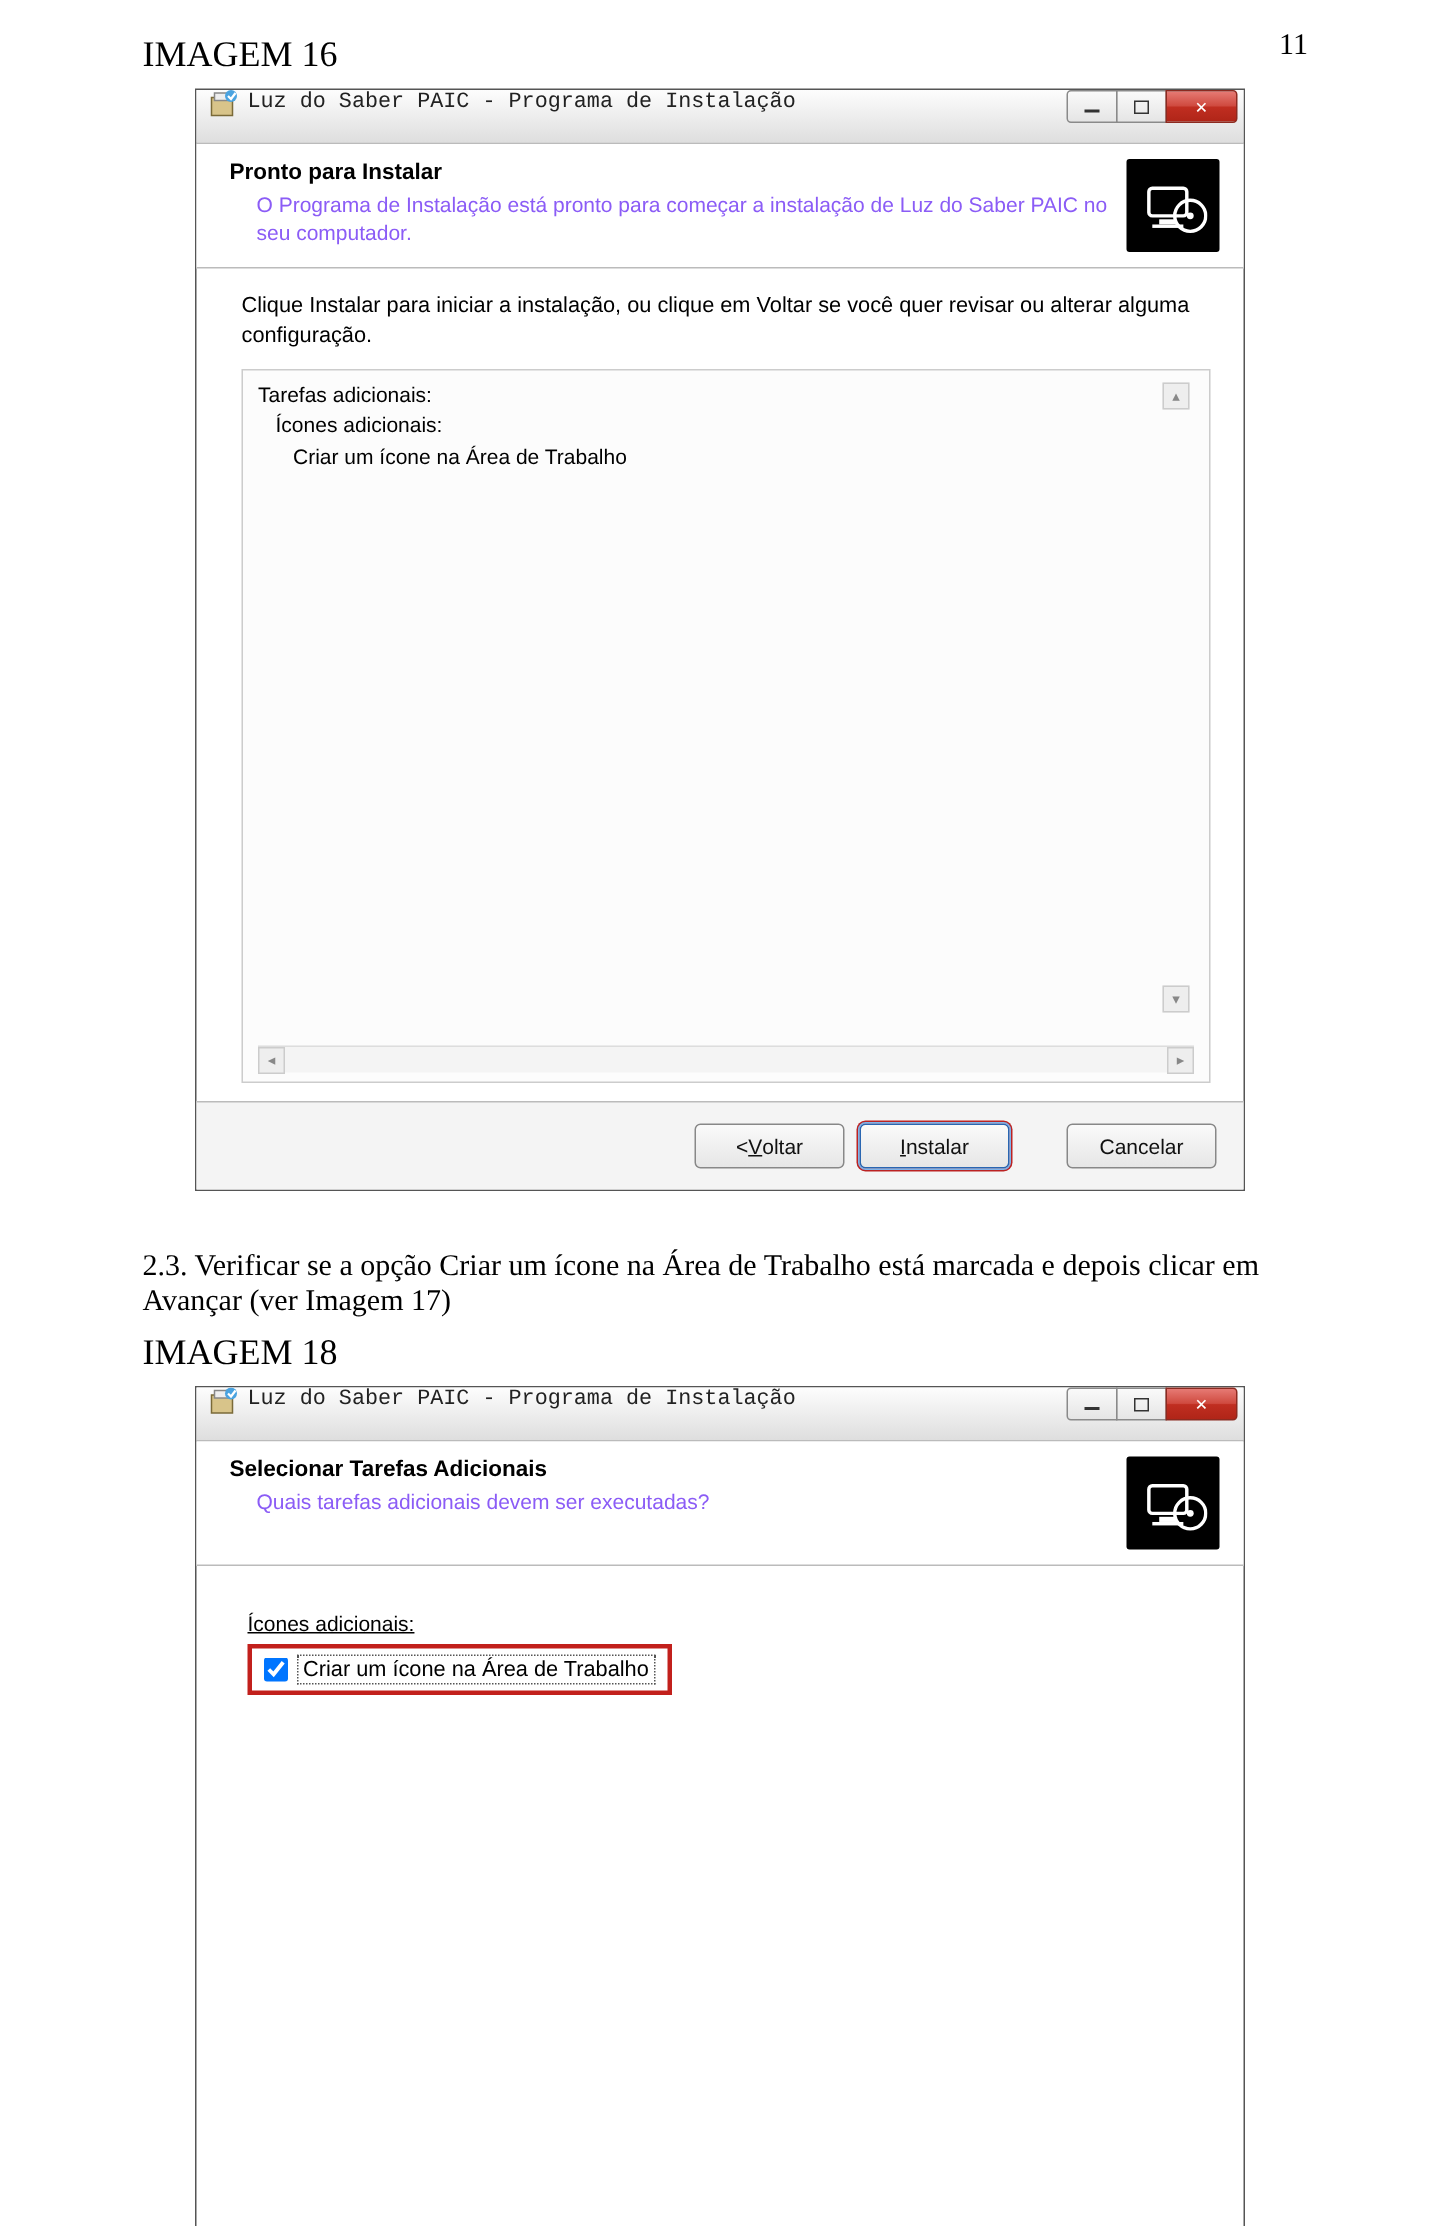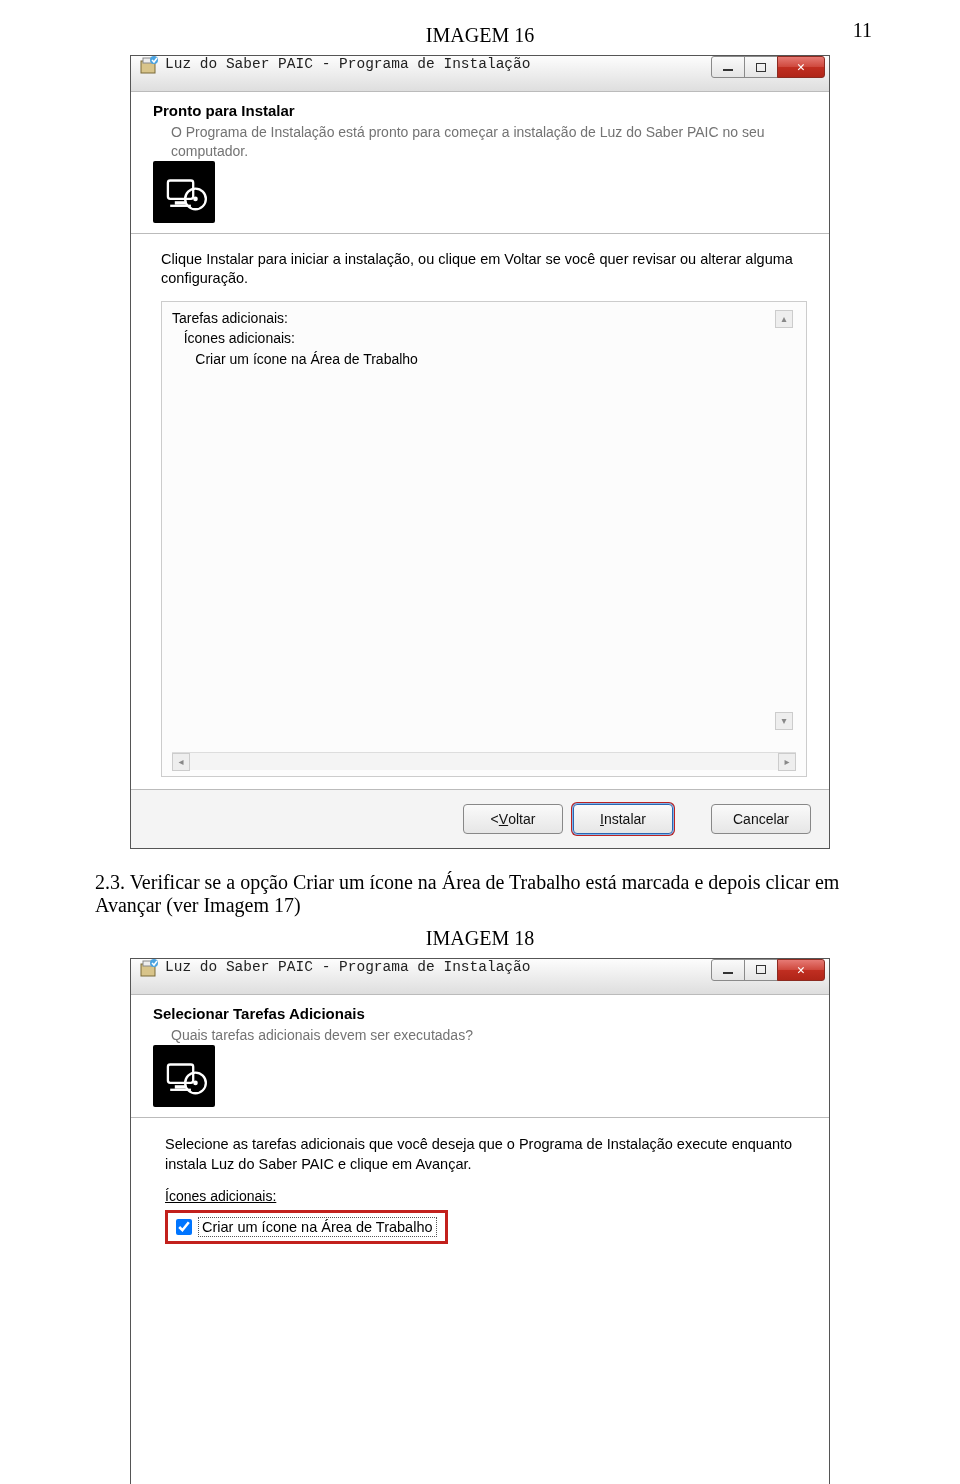--- a/index.html
+++ b/index.html
@@ -20,22 +20,22 @@
     right: 88px;
     font-size: 20px;
     font-family: "Times New Roman", serif;
   }
   .body-text {
     font-size: 20px;
     margin-top: 18px;
     margin-bottom: 10px;
   }
   .caption {
-    text-align: center;
-    font-size: 20px;
+    text-align: left;
+    font-size: 24px;
     margin: 4px 0 8px 0;
   }
   
   .window {
     width: 700px;
     margin: 0 auto 20px auto;
     border: 1px solid #555;
     background: #fff;
     font-family: "Segoe UI", Tahoma, sans-serif;
     font-size: 14.5px;
@@ -90,25 +90,24 @@
   .min-glyph { width:10px; height:2px; background:#333; margin-top:6px;}
   .max-glyph { width:10px; height:9px; border:1px solid #333;}
   .x-glyph   { font-size:13px; }
 
   
   .wizard-header {
     display:flex;
     padding: 10px 16px 10px 22px;
     border-bottom:1px solid #bbb;
     background:#fff;
-    flex-direction:column;
   }
   .wizard-header .texts { flex:1; padding-right:10px; }
   .wizard-header .main { font-weight:bold; font-size:15px; margin-bottom:4px;}
-  .wizard-header .sub { font-size:14px; line-height:1.35; padding-left:18px; color:#737373;}
+  .wizard-header .sub { font-size:14px; line-height:1.35; padding-left:18px; color:#8b5cf6;}
   .wizard-icon {
     width:62px; height:62px;
     background:#000;
     border-radius:2px;
     display:flex; align-items:center; justify-content:center;
     flex-shrink:0;
   }
 
   .wizard-body {
     padding: 16px 22px 12px 30px;
@@ -258,21 +257,21 @@
       </div>
       <div class="btn primary">
         <span class="ul">I</span>
           <span>nstalar</span>
       </div>
       <div class="nbsp-gap"></div>
       <div class="btn">Cancelar</div>
     </div>
   </div>
 
-  <p class="body-text" style="margin-top:22px">2.3. Verificar se a opção Criar um ícone na Área de Trabalho está marcada e depois clicar em Avançar (ver Imagem 17)</p>
+  <p class="body-text" style="margin-top:39px">2.3. Verificar se a opção Criar um ícone na Área de Trabalho está marcada e depois clicar em Avançar (ver Imagem 17)</p>
   <p class="caption">IMAGEM 18</p>
 
   <div class="window">
     <div class="titlebar">
       <span class="title-icon">
         <svg viewBox="0 0 20 20">
             <rect x="2" y="5" width="14" height="12" fill="#d8c48a" stroke="#7a6a38"></rect>
             <rect x="4" y="2" width="10" height="5" fill="#eee" stroke="#888"></rect>
             <circle cx="15" cy="4" r="4" fill="#4aa3e0"></circle>
             <path d="M13 4 L15 6 L18 2" stroke="#fff" stroke-width="1.5" fill="none"></path>
@@ -302,21 +301,20 @@
           <rect x="6" y="10" width="22" height="16" rx="2" fill="none" stroke="#fff" stroke-width="2"></rect>
           <rect x="12" y="28" width="10" height="3" fill="#fff"></rect>
           <rect x="8" y="31" width="18" height="2" fill="#fff"></rect>
           <circle cx="30" cy="26" r="9" fill="none" stroke="#fff" stroke-width="2"></circle>
           <circle cx="30" cy="26" r="2" fill="#fff"></circle>
         </svg>
       </div>
     </div>
 
     <div class="wizard-body2">
-      <div class="intro" style="line-height:1.4">Selecione as tarefas adicionais que você deseja que o Programa de Instalação execute enquanto instala Luz do Saber PAIC e clique em Avançar.</div>
       <div class="section-label">Ícones adicionais:</div>
       <div class="checkbox-row">
         <input type="checkbox" checked="" style="">
         <span class="dashed">
           <span>Criar um ícone na Área de </span><span class="ul">T</span><span>rabalho</span>
         </span>
       </div>
     </div>
 
     <div class="button-row">

